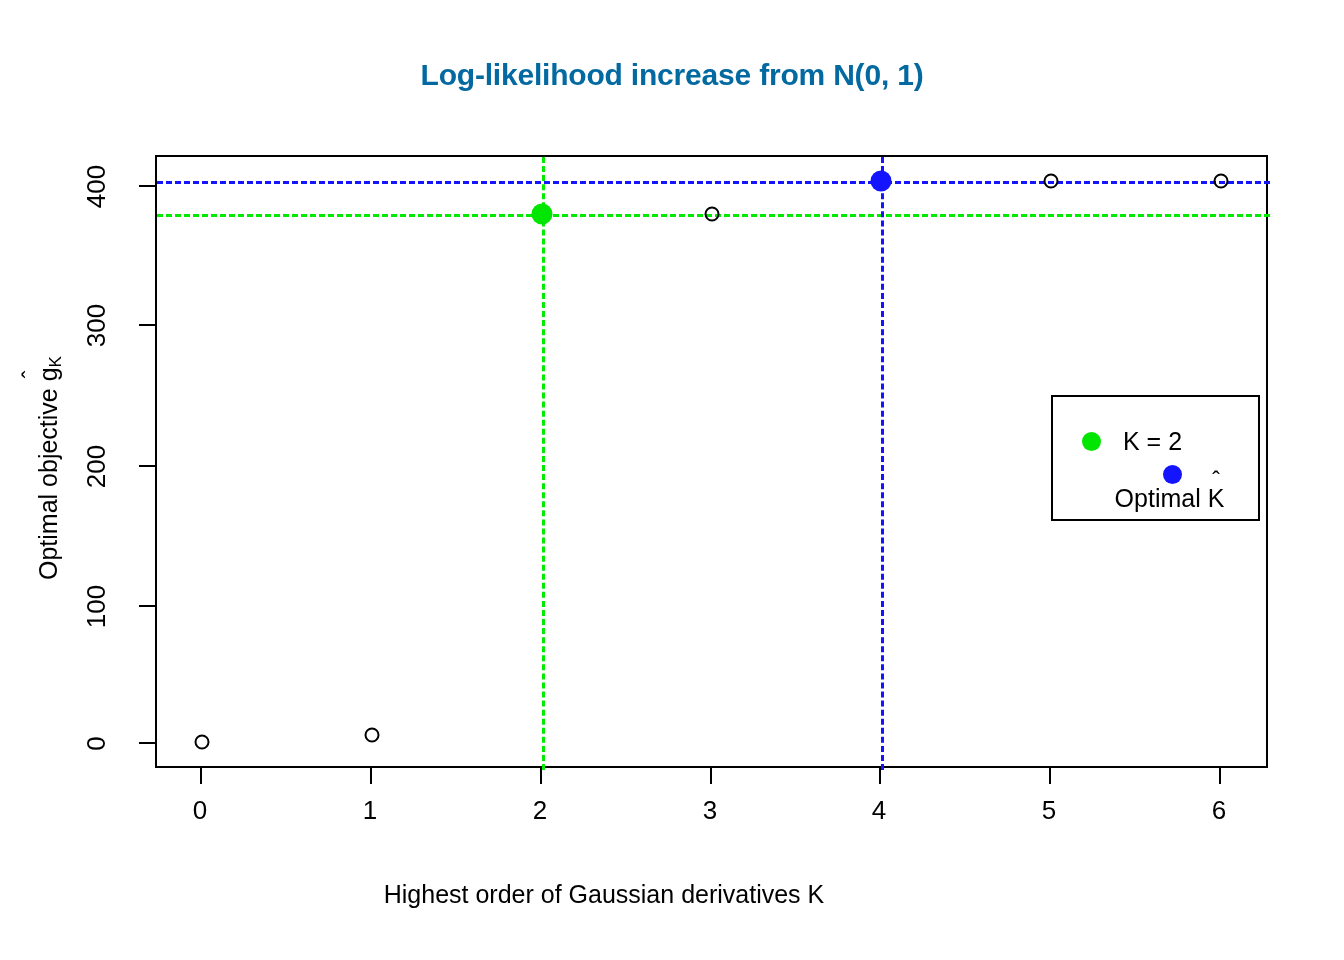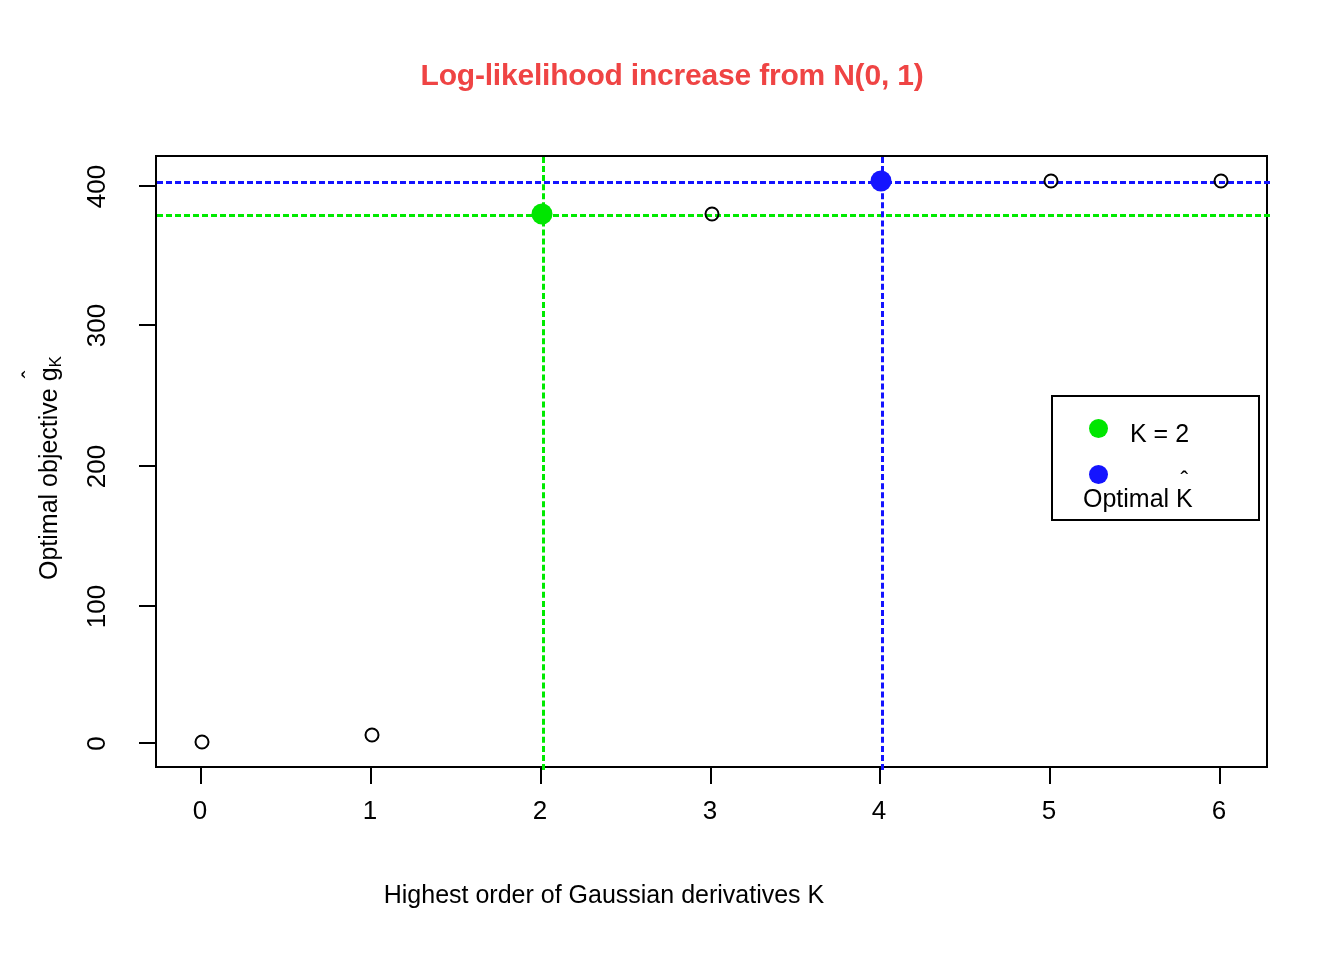--- a/index.html
+++ b/index.html
@@ -18,21 +18,21 @@
 
   
   #chart-title {
     position: absolute;
     left: 0;
     top: 58px;
     width: 1344px;
     text-align: center;
     font-size: 30px;
     font-weight: bold;
-    color: #ef4444;
+    color: #0369a1;
     letter-spacing: -0.2px;
   }
 
   
   #plot-area {
     position: absolute;
     left: 155px;
     top: 155px;
     width: 1113px;
     height: 613px;
@@ -165,24 +165,25 @@
     left: 1051px;
     top: 395px;
     width: 209px;
     height: 126px;
     border: 2.2px solid #000000;
     background: #ffffff;
     box-sizing: border-box;
   }
   .legend-row {
     position: absolute;
-    left: 8px;
+    left: 1px;
     width: 209px;
     height: 44px;
     display: flex;
+    align-items: center;
   }
   #legend-row-0 { top: 22px; }
   #legend-row-1 { top: 68px; flex-direction: column; }
   .legend-dot {
     width: 19px;
     height: 19px;
     border-radius: 50%;
     margin-left: 28px;
     flex: 0 0 auto;
   }

